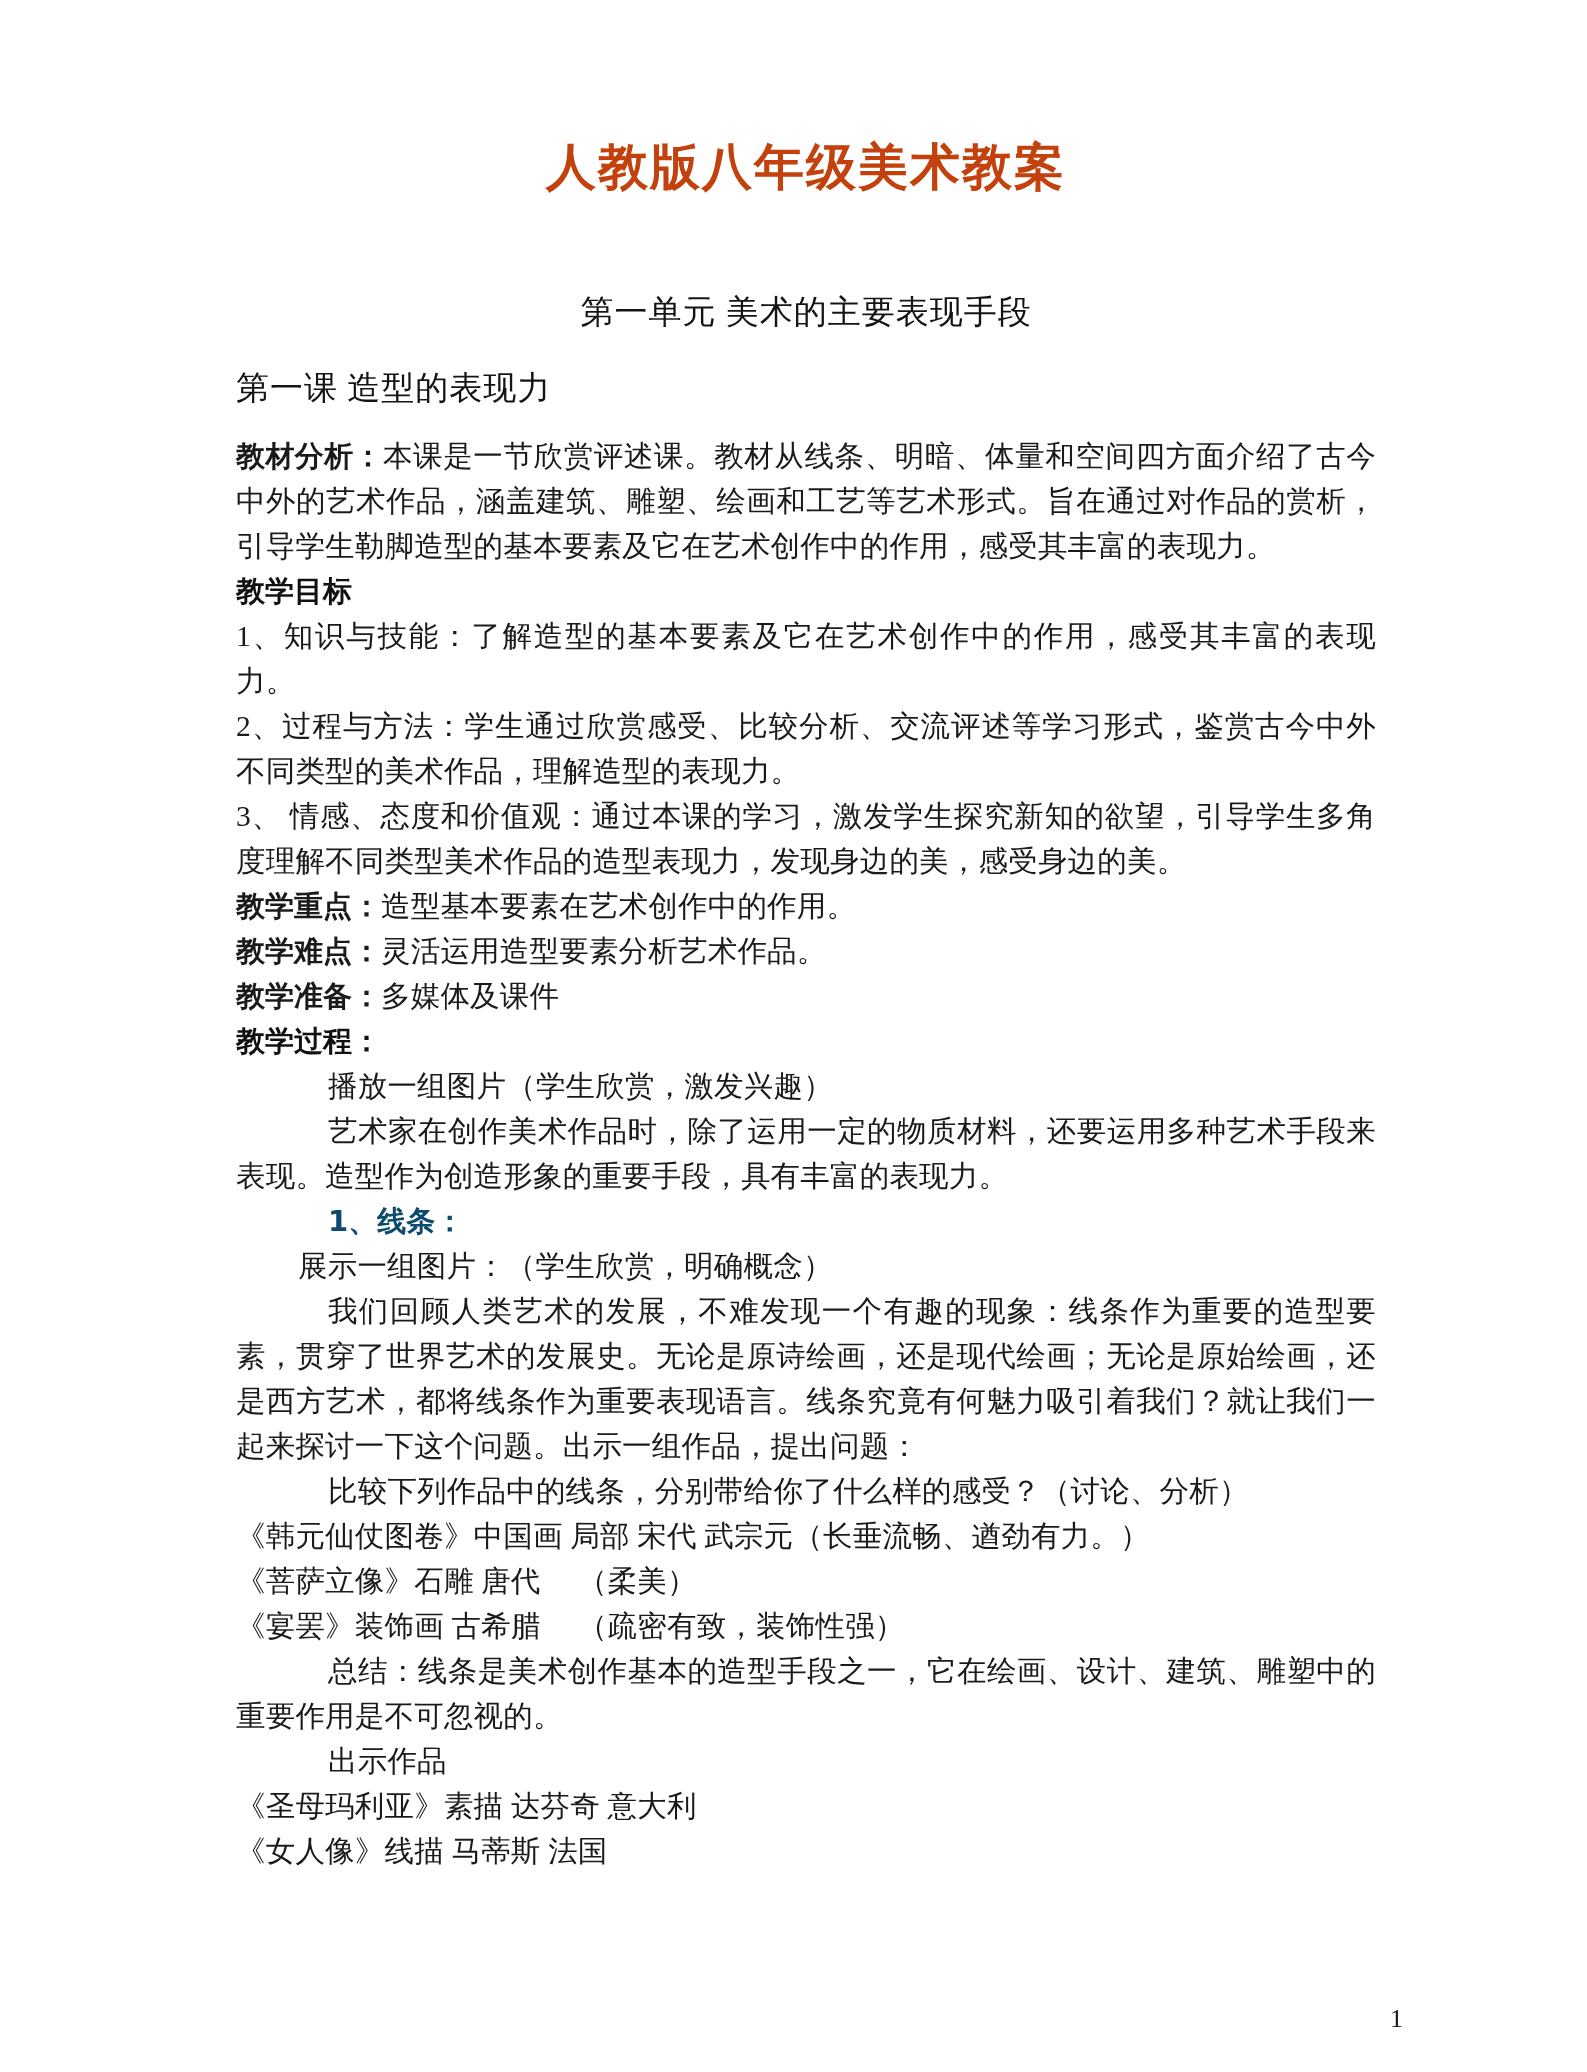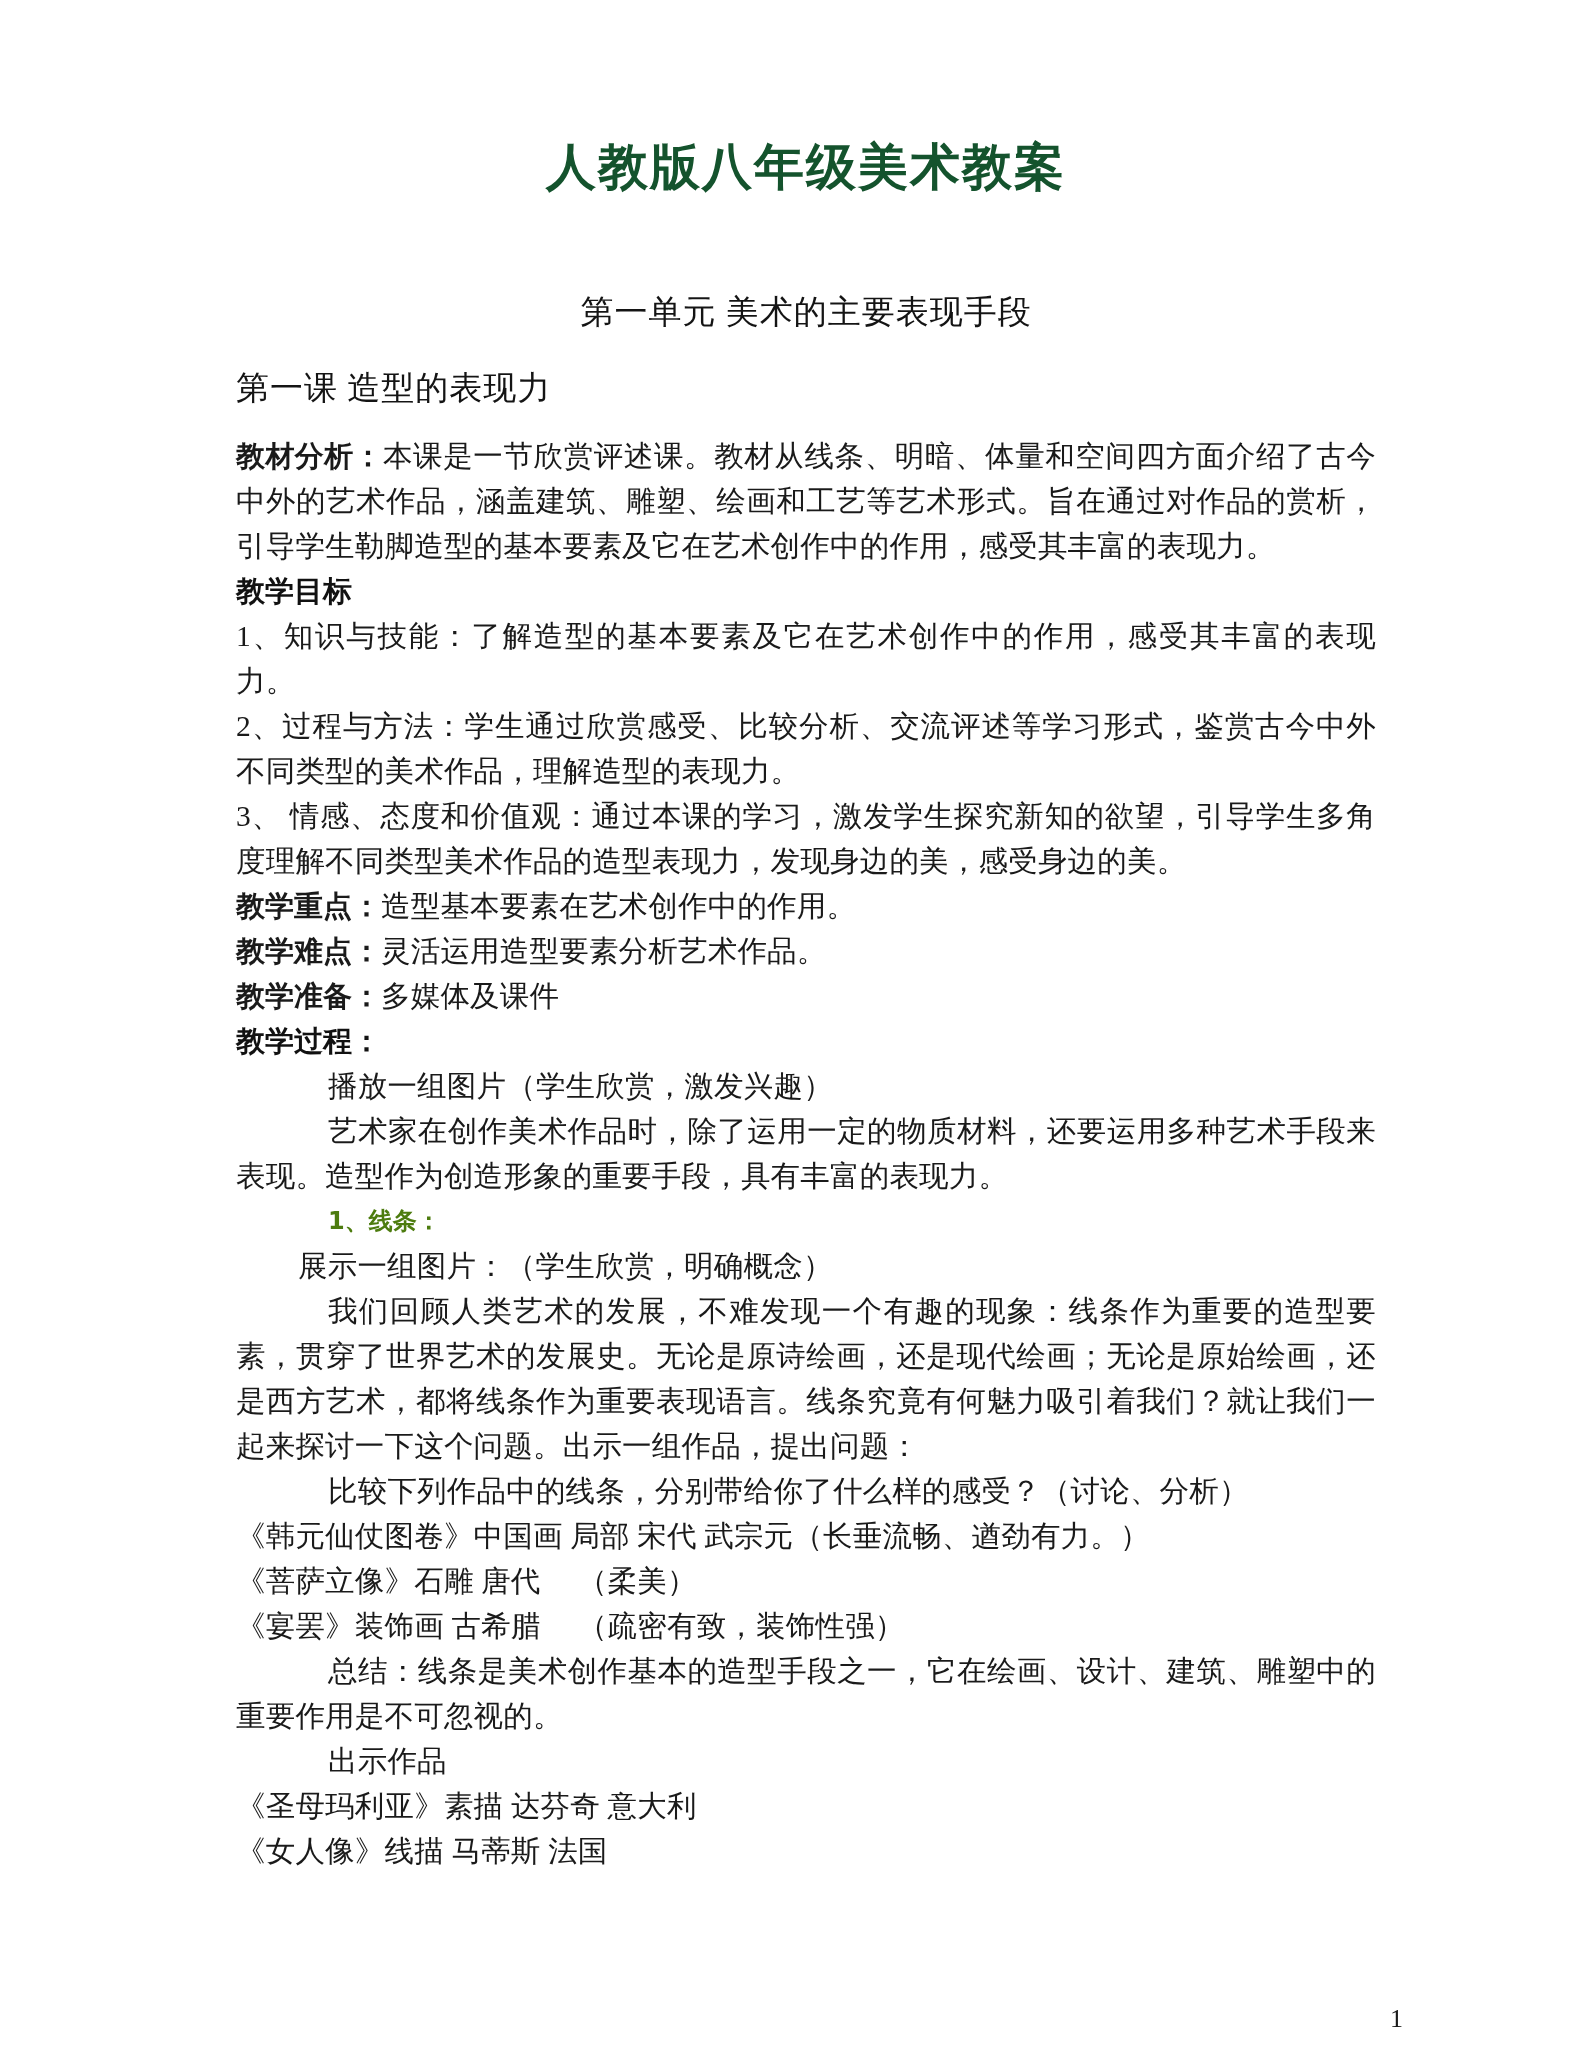--- a/index.html
+++ b/index.html
@@ -35,21 +35,21 @@
   
   .doc-title {
     text-align: center;
     font-family: "DejaVu Sans", "Liberation Sans", sans-serif;
     font-weight: 700;
     font-size: 50px;
     letter-spacing: 2px;
     line-height: 1.1;
     margin: 0;
     padding-top: 140px;
-    color: #14532d;
+    color: #c2410c;
   }
 
   .unit-heading {
     text-align: center;
     font-family: "Liberation Serif", "DejaVu Serif", serif;
     font-weight: 400;
     font-size: 33px;
     letter-spacing: 1px;
     line-height: 1.2;
     margin: 0;
@@ -101,25 +101,25 @@
     font-weight: 700;
     font-size: 29px;
     line-height: 45px;
     margin: 0;
     color: #111;
   }
 
   p.sub-heavy {
     font-family: "DejaVu Sans", "Liberation Sans", sans-serif;
     font-weight: 700;
-    font-size: 24px;
+    font-size: 29px;
     line-height: 45px;
     margin: 0;
     text-indent: 92px;
-    color: #4d7c0f;
+    color: #0c4a6e;
   }
 
   .page-number {
     position: absolute;
     right: 184px;
     bottom: 38px;
     font-size: 26px;
     font-family: "Liberation Serif", "DejaVu Serif", serif;
     color: #1a1a1a;
   }

